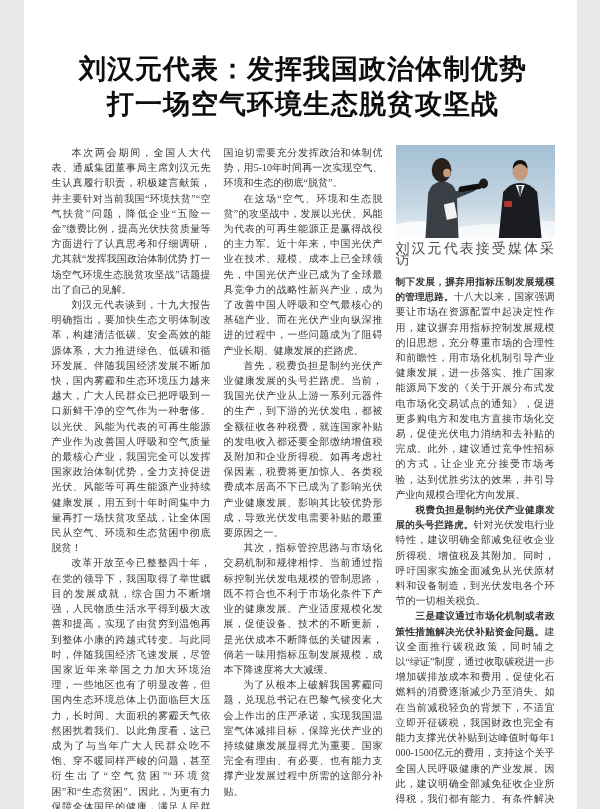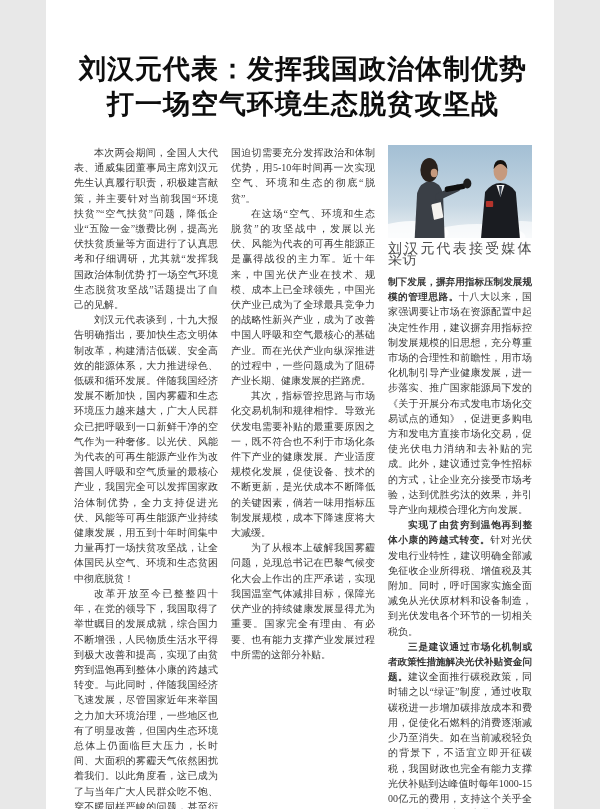--- a/index.html
+++ b/index.html
@@ -1,17 +1,17 @@
 <!DOCTYPE html>
 <html><head>
 <meta charset="utf-8">
 <style>
   html,body{margin:0;padding:0;background:#e8e8e8;}
   .page{
-    width:508px;height:809px;background:#ffffff;margin:0 auto;
+    width:553px;height:809px;background:#ffffff;margin:0 auto;
     box-sizing:border-box;padding:0 22px 0 28px;overflow:hidden;
     font-family:"Liberation Serif", serif;color:#383838;
   }
   .title{
     margin:52px 0 0 0;text-align:center;color:#0d0d0d;
     font-family:"Liberation Sans", sans-serif;font-weight:bold;
     font-size:27px;line-height:35px;letter-spacing:1px;
   }
   .title-line{display:block;}
   .columns{
@@ -51,21 +51,22 @@
 
     <div class="col">
         <p class="para indent"><span>本次两会期间，全国人大代表、通威集团董事局主席刘汉元先生认真履行职责，积极建言献策，并主要针对当前我国“环境扶贫”“空气扶贫”问题，降低企业“五险一金”缴费比例，提高光伏扶贫质量等方面进行了认真思考和仔细调研，尤其就“发挥我国政治体制优势 打一场空气环境生态脱贫攻坚战”话题提出了自己的见解。</span></p>
         <p class="para indent"><span>刘汉元代表谈到，十九大报告明确指出，要加快生态文明体制改革，构建清洁低碳、安全高效的能源体系，大力推进绿色、低碳和循环发展。伴随我国经济发展不断加快，国内雾霾和生态环境压力越来越大，广大人民群众已把呼吸到一口新鲜干净的空气作为一种奢侈。以光伏、风能为代表的可再生能源产业作为改善国人呼吸和空气质量的最核心产业，我国完全可以发挥国家政治体制优势，全力支持促进光伏、风能等可再生能源产业持续健康发展，用五到十年时间集中力量再打一场扶贫攻坚战，让全体国民从空气、环境和生态贫困中彻底脱贫！</span></p>
         <p class="para indent"><span>改革开放至今已整整四十年，在党的领导下，我国取得了举世瞩目的发展成就，综合国力不断增强，人民物质生活水平得到极大改善和提高，实现了由贫穷到温饱再到整体小康的跨越式转变。与此同时，伴随我国经济飞速发展，尽管国家近年来举国之力加大环境治理，一些地区也有了明显改善，但国内生态环境总体上仍面临巨大压力，长时间、大面积的雾霾天气依然困扰着我们。以此角度看，这已成为了与当年广大人民群众吃不饱、穿不暖同样严峻的问题，甚至衍生出了“空气贫困”“环境贫困”和“生态贫困”。因此，为更有力保障全体国民的健康，满足人民群众日益增长的美好生活需求，实现我国经济、社会和环境可持续协调发展，我</span></p>
       </div>
 
     <div class="col">
         <p class="para"><span>国迫切需要充分发挥政治和体制优势，用5-10年时间再一次实现空气、环境和生态的彻底“脱贫”。</span></p>
         <p class="para indent"><span>在这场“空气、环境和生态脱贫”的攻坚战中，发展以光伏、风能为代表的可再生能源正是赢得战役的主力军。近十年来，中国光伏产业在技术、规模、成本上已全球领先，中国光伏产业已成为了全球最具竞争力的战略性新兴产业，成为了改善中国人呼吸和空气最核心的基础产业。而在光伏产业向纵深推进的过程中，一些问题成为了阻碍产业长期、健康发展的拦路虎。</span></p>
-        <p class="para indent"><span>其次，指标管控思路与市场化交易机制和规律相悖。导致光伏发电需要补贴的最重要原因之一，既不符合也不利于市场化条件下产业的健康发展。产业适度规模化发展，促使设备、技术的不断更新，是光伏成本不断降低的关键因素，倘若一味用指标压制发展规模，成本下降速度将大大减缓。</span></p>
+        <p class="para indent"><span>首先，税费负担是制约光伏产业健康发展的头号拦路虎。当前，我国光伏产业从上游一系列元器件的生产，到下游的光伏发电，都被全额征收各种税费，就连国家补贴的发电收入都还要全部缴纳增值税及附加和企业所得税。如再考虑社保因素，税费将更加惊人。各类税费成本居高不下已成为了影响光伏产业健康发展、影响其比较优势形成，导致光伏发电需要补贴的最重要原因之一。</span></p>
+        <p class="para indent"><span>其次，指标管控思路与市场化交易机制和规律相悖。当前通过指标控制光伏发电规模的管制思路，既不符合也不利于市场化条件下产业的健康发展。产业适度规模化发展，促使设备、技术的不断更新，是光伏成本不断降低的关键因素，倘若一味用指标压制发展规模，成本下降速度将大大减缓。</span></p>
         <p class="para indent"><span>为了从根本上破解我国雾霾问题，兑现总书记在巴黎气候变化大会上作出的庄严承诺，实现我国温室气体减排目标，保障光伏产业的持续健康发展显得尤为重要。国家完全有理由、有必要、也有能力支撑产业发展过程中所需的这部分补贴。</span></p>
       </div>
 
     <div class="col">
       <figure class="photo-block" style="margin:0;">
         <div class="photo">
           <svg viewBox="0 0 178 93" preserveAspectRatio="none">
             <defs>
               <linearGradient id="sky" x1="0" y1="0" x2="0" y2="1">
                 <stop offset="0" stop-color="#a3bfd4"></stop>
@@ -98,19 +99,19 @@
               <ellipse cx="139" cy="26" rx="8.5" ry="10" fill="#c69a7e"></ellipse>
               <path d="M130.5,24 Q131,15 139,15 Q147,15 147.5,24 Q143,19 139,19 Q135,19 130.5,24 Z" fill="#15120f"></path>
               <rect x="121" y="56" width="9" height="6" rx="1" fill="#b5342c"></rect>
             </g>
           </svg>
         </div>
         <figcaption class="caption">刘汉元代表接受媒体采访</figcaption>
       </figure>
       <div>
           <p class="para"><span class="seg-bold">制下发展，摒弃用指标压制发展规模的管理思路。</span><span>十八大以来，国家强调要让市场在资源配置中起决定性作用，建议摒弃用指标控制发展规模的旧思想，充分尊重市场的合理性和前瞻性，用市场化机制引导产业健康发展，进一步落实、推广国家能源局下发的《关于开展分布式发电市场化交易试点的通知》，促进更多购电方和发电方直接市场化交易，促使光伏电力消纳和去补贴的完成。此外，建议通过竞争性招标的方式，让企业充分接受市场考验，达到优胜劣汰的效果，并引导产业向规模合理化方向发展。</span></p>
-          <p class="para indent"><span class="seg-bold">实现了由贫穷到温饱再到整体小康的跨越式转变。</span><span>针对光伏发电行业特性，建议明确全部减免征收企业所得税、增值税及其附加。同时，呼吁国家实施全面减免从光伏原材料和设备制造，到光伏发电各个环节的一切相关税负。</span></p>
+          <p class="para indent"><span class="seg-bold">税费负担是制约光伏产业健康发展的头号拦路虎。</span><span>针对光伏发电行业特性，建议明确全部减免征收企业所得税、增值税及其附加。同时，呼吁国家实施全面减免从光伏原材料和设备制造，到光伏发电各个环节的一切相关税负。</span></p>
           <p class="para indent"><span class="seg-bold">三是建议通过市场化机制或者政策性措施解决光伏补贴资金问题。</span><span>建议全面推行碳税政策，同时辅之以“绿证”制度，通过收取碳税进一步增加碳排放成本和费用，促使化石燃料的消费逐渐减少乃至消失。如在当前减税轻负的背景下，不适宜立即开征碳税，我国财政也完全有能力支撑光伏补贴到达峰值时每年1000-1500亿元的费用，支持这个关乎全国人民呼吸健康的产业发展。因此，建议明确全部减免征收企业所得税，我们都有能力、有条件解决补贴的资金来源问题。</span></p>
         </div>
     </div>
 
   </div>
 </div>
 
 </body></html>

